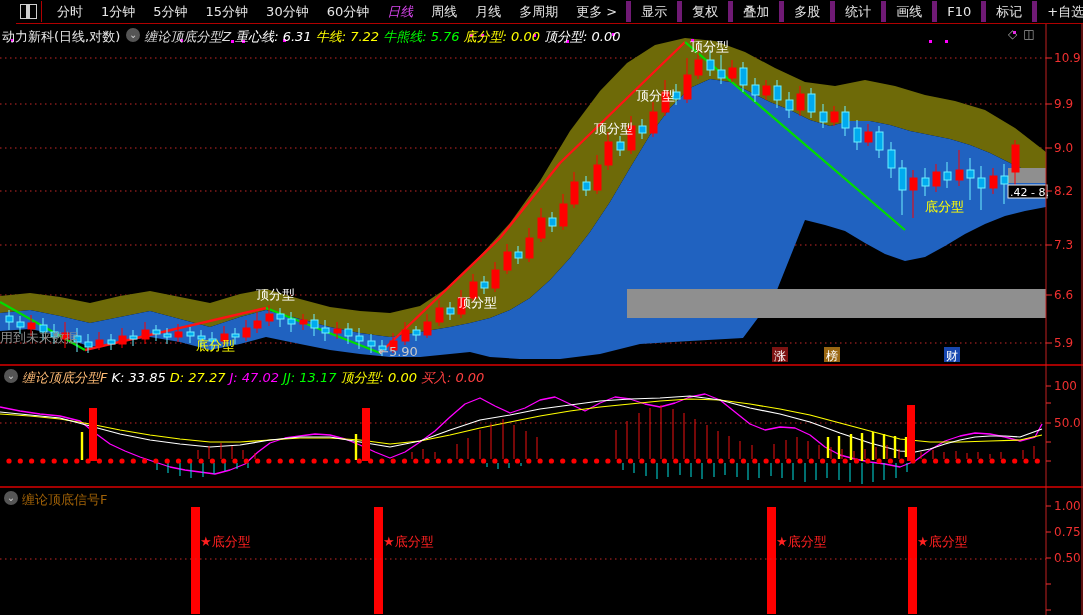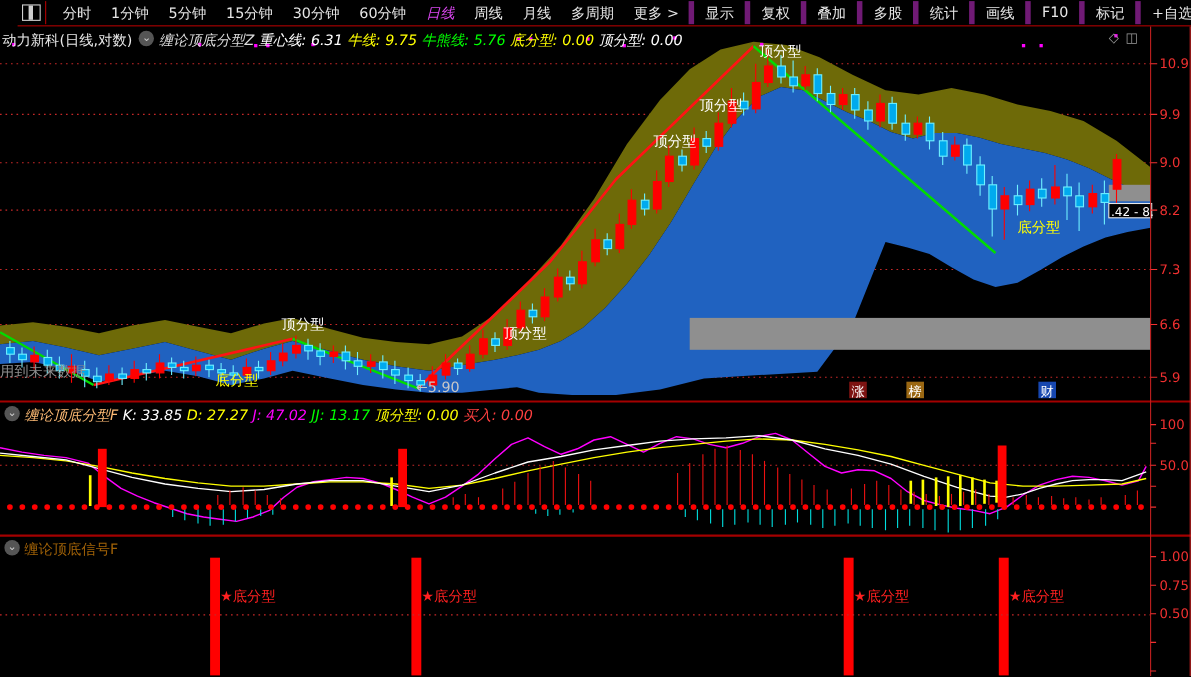--- a/index.html
+++ b/index.html
@@ -528,21 +528,21 @@
       <line x1="1046" y1="587" x2="1051" y2="587" stroke="#f03030" stroke-width="1"></line>
       <text x="1054" y="487" fill="#f03030" font-size="12" font-family="DejaVu Sans, Liberation Sans, sans-serif">1.00</text>
       <text x="1054" y="513" fill="#f03030" font-size="12" font-family="DejaVu Sans, Liberation Sans, sans-serif">0.75</text>
       <text x="1054" y="539" fill="#f03030" font-size="12" font-family="DejaVu Sans, Liberation Sans, sans-serif">0.50</text>
     </svg>
 
   <div class="hdr" style="left:2px;top:28px;">
     <span style="color:#e8e8e8">动力新科(日线,对数)</span>
     <span class="chev">⌄</span>
     <span style="color:#dddddd" class="val-pair">缠论顶底分型Z</span>
-    <span id="title-values"><span class="val-pair" style="color: rgb(255, 255, 255);">重心线: 6.31</span><span class="val-pair" style="color: rgb(255, 255, 0);">牛线: 9.75</span><span class="val-pair" style="color: rgb(0, 255, 0);">牛熊线: 5.76</span><span class="val-pair" style="color: rgb(255, 255, 0);">底分型: 0.00</span><span class="val-pair" style="color: rgb(255, 255, 255);">顶分型: 0.00</span></span>
+    <span id="title-values"><span class="val-pair" style="color: rgb(255, 255, 255);">重心线: 6.31</span><span class="val-pair" style="color: rgb(255, 255, 0);">牛线: 7.22</span><span class="val-pair" style="color: rgb(0, 255, 0);">牛熊线: 5.76</span><span class="val-pair" style="color: rgb(255, 255, 0);">底分型: 0.00</span><span class="val-pair" style="color: rgb(255, 255, 255);">顶分型: 0.00</span></span>
   </div>
 
   <div class="hdr" style="left:1008px;top:27px;color:#9a9a9a;font-size:12px;z-index:6">
     <span style="margin-right:6px">◇</span>
     <span>◫</span>
   </div>
 
   <div class="hdr" style="left:2px;top:369px;">
     <span class="chev">⌄</span>
     <span style="color:#fdba74" class="val-pair">缠论顶底分型F</span>

